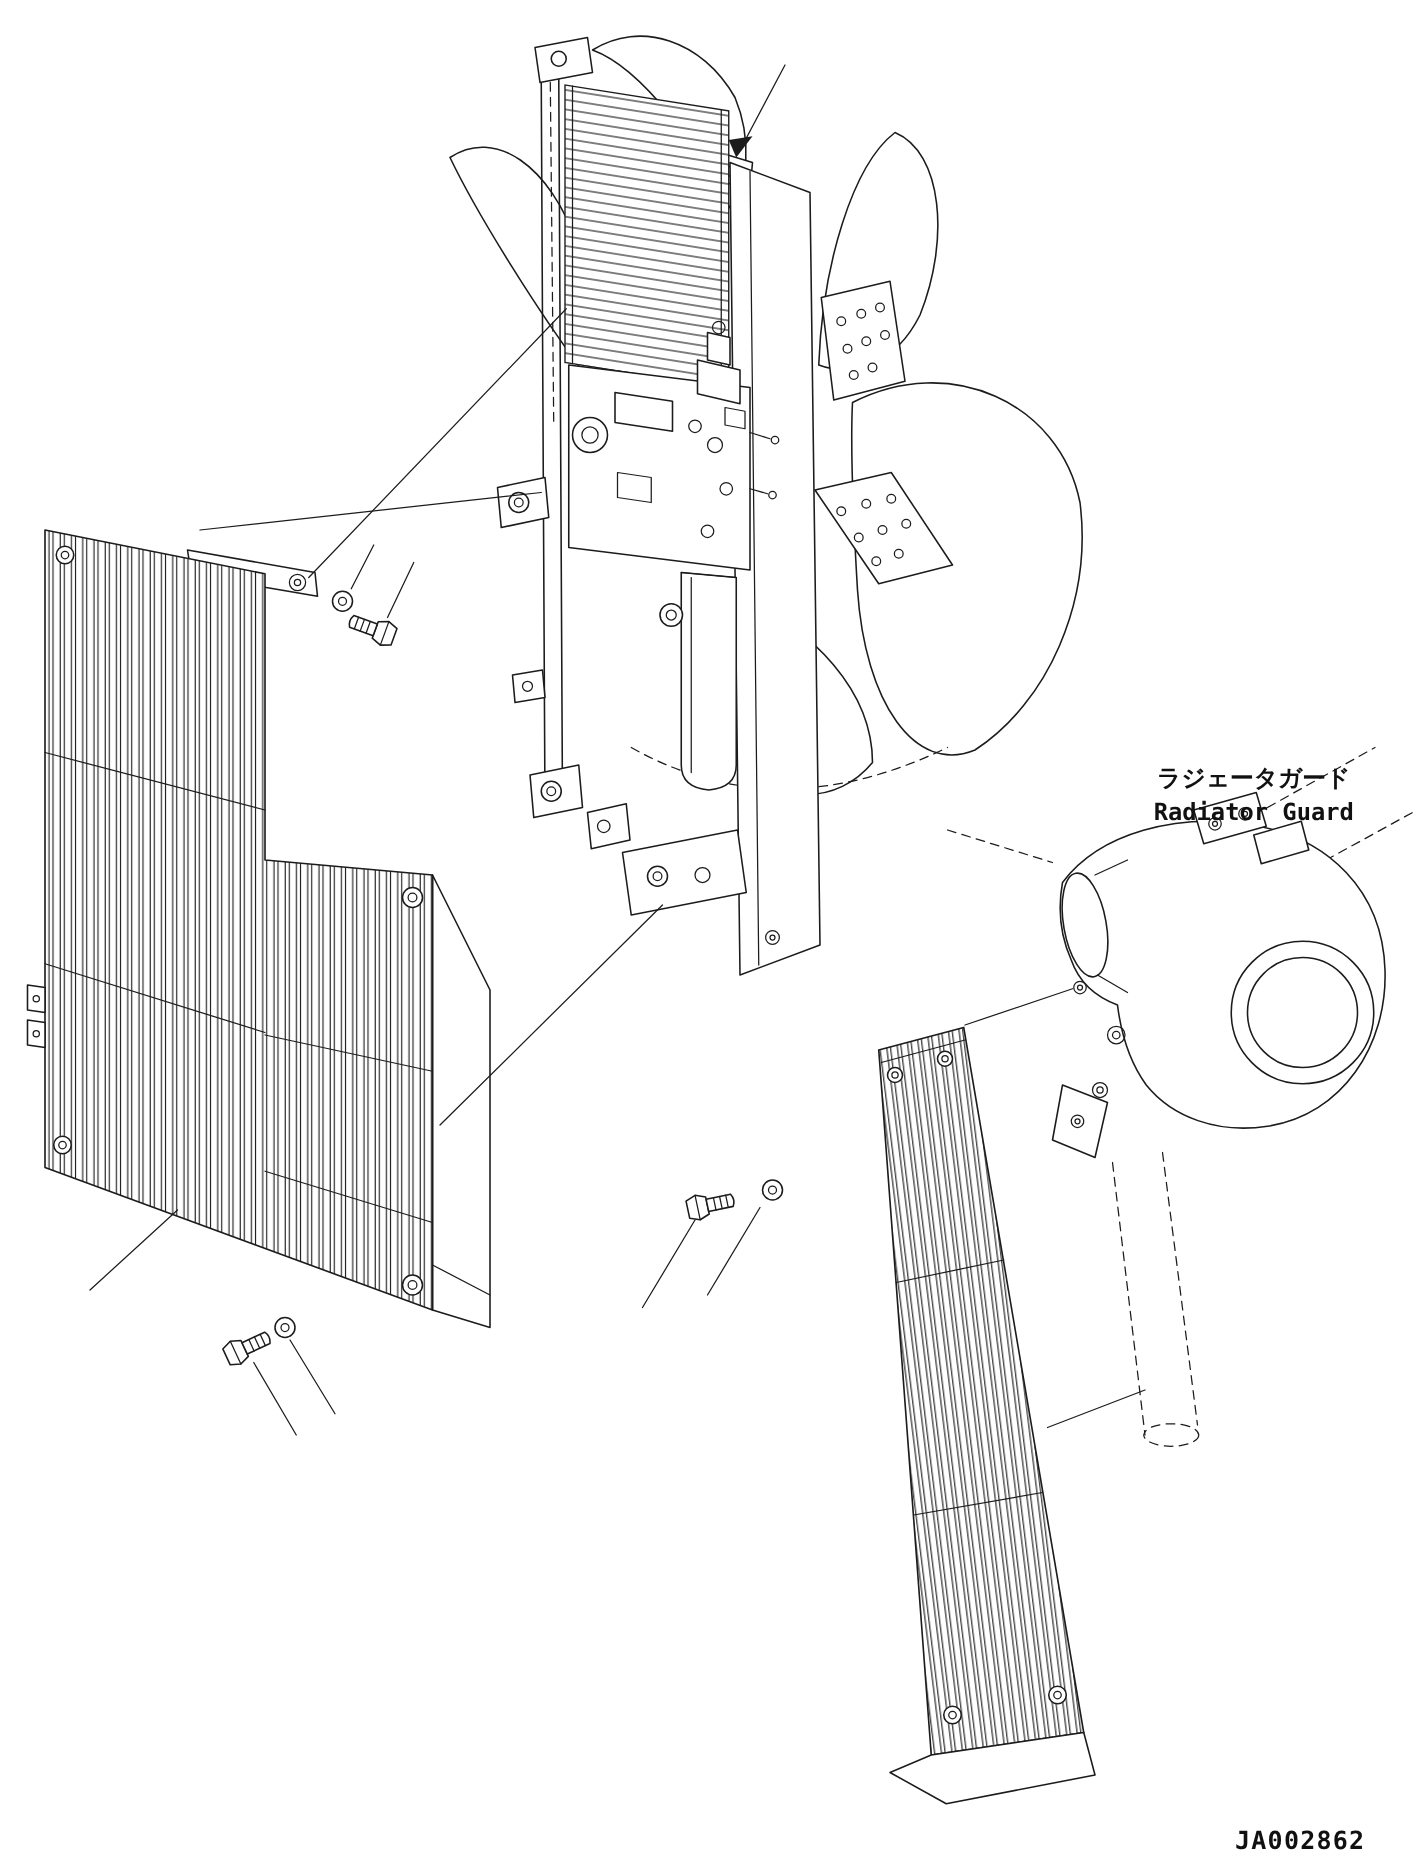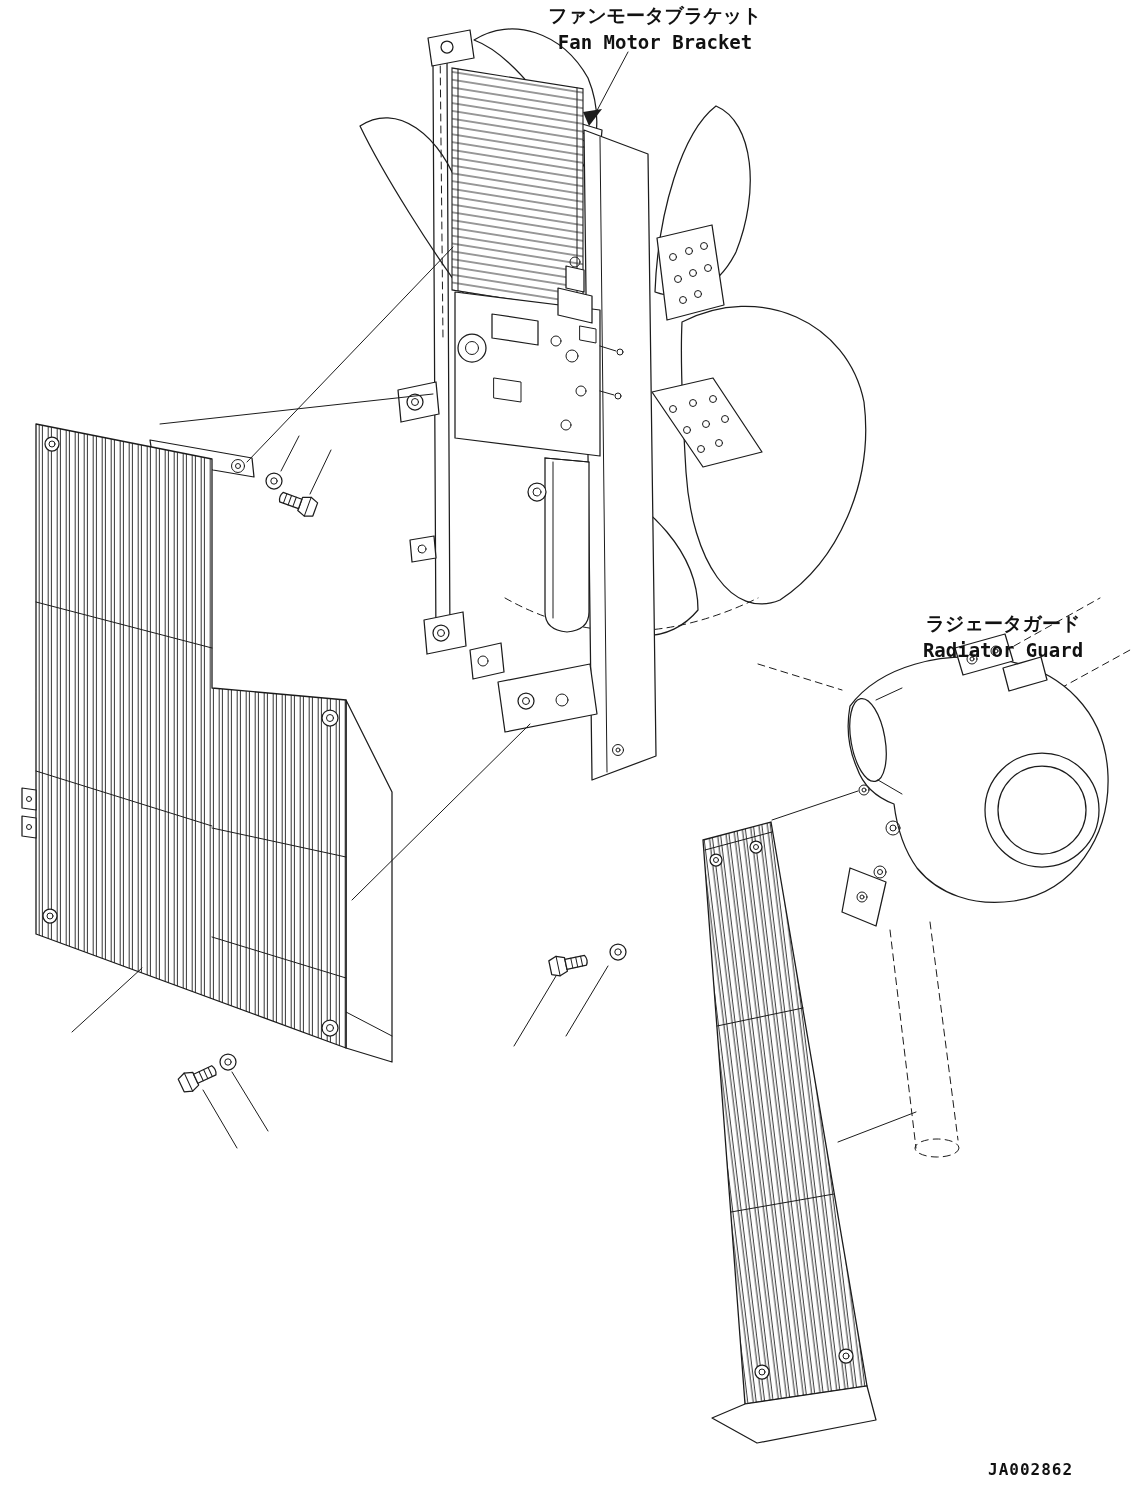--- a/index.html
+++ b/index.html
@@ -15,21 +15,21 @@
   .thin{stroke-width:1;}
   .wh{fill:#ffffff;stroke:#1c1c1c;stroke-width:1.25;stroke-linejoin:round;}
   .whn{fill:#ffffff;stroke:none;}
   .dash{stroke-dasharray:7 5;}
   .ink{fill:#1c1c1c;stroke:none;}
   .callout{
     position:absolute;text-align:center;color:#111;
     font-weight:bold;font-size:19px;line-height:1.4;white-space:nowrap;
   }
   .dwg-no{
-    position:absolute;color:#111;font-weight:bold;font-size:16px;letter-spacing:1px;
+    position:absolute;color:#111;font-weight:bold;font-size:20px;letter-spacing:1px;
   }
 </style>
 </head>
 <body>
 
 <div class="page">
 
   <svg class="art" viewBox="0 0 1141 1491">
     <defs>
       <pattern id="coreHatch" patternUnits="userSpaceOnUse" width="8" height="7.8">
@@ -253,24 +253,20 @@
       <line class="ln thin" x1="310" y1="494" x2="331" y2="450"></line>
       <line class="ln thin" x1="203" y1="1090" x2="237" y2="1148"></line>
       <line class="ln thin" x1="232" y1="1072" x2="268" y2="1131"></line>
       <line class="ln thin" x1="556" y1="976" x2="514" y2="1046"></line>
       <line class="ln thin" x1="608" y1="966" x2="566" y2="1036"></line>
       <line class="ln thin" x1="838" y1="1142" x2="916" y2="1112"></line>
       <line class="ln thin" x1="772" y1="820" x2="858" y2="791"></line>
     </g>
   </svg>
 
-  <div class="callout" style="left:455px;top:2px;width:400px;">
-    <div>ファンモータブラケット</div>
-    <div>Fan Motor Bracket</div>
-  </div>
 
   <div class="callout" style="left:848px;top:610px;width:310px;">
     <div>ラジェータガード</div>
     <div>Radiator Guard</div>
   </div>
 
   <div class="dwg-no" style="left:988px;top:1460px;">JA002862</div>
 
 </div>
 

